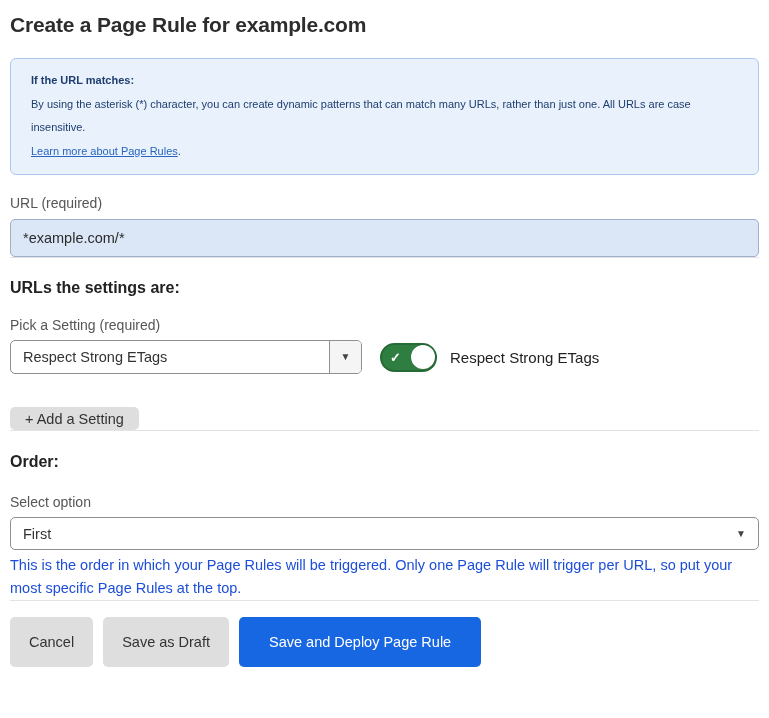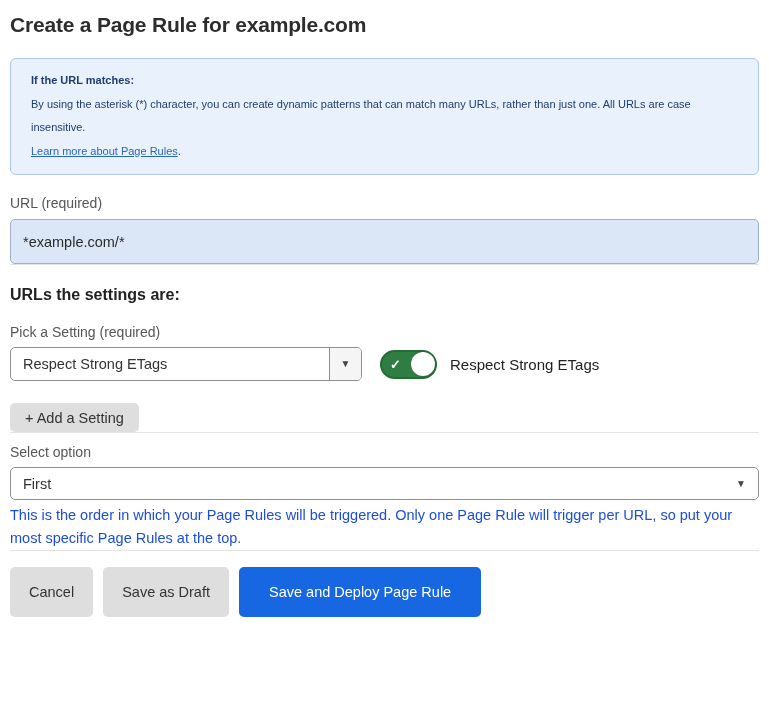--- a/index.html
+++ b/index.html
@@ -36,27 +36,27 @@
   .info-link { color: #2965bd; text-decoration: underline; cursor: pointer; }
   .info-suffix { color: #1e3c6e; }
 
   .field-label {
     font-size: 14px;
     color: #565656;
     line-height: 17px;
   }
   .lbl-url { margin-top: 20px; }
   .lbl-pick { margin-top: 20px; }
-  .lbl-order { margin-top: 11px; }
+  .lbl-order { margin-top: 23px; }
 
   .url-input {
     display: block;
     margin-top: 7px;
     width: 100%;
-    height: 45px;
+    height: 38px;
     background: #dbe7f7;
     border: 1px solid #9eafc9;
     border-radius: 5px;
     padding: 0 12px;
     font-size: 14.5px;
     color: #2b2b2b;
     font-family: "Liberation Sans", sans-serif;
     outline: none;
   }
 
@@ -154,22 +154,22 @@
     border-radius: 5px;
     font-size: 14.5px;
     font-family: "Liberation Sans", sans-serif;
     cursor: pointer;
     white-space: nowrap;
   }
   .btn.gray { background: #dedede; color: #333333; }
   .btn.primary { background: #1766e2; color: #ffffff; }
 
   .add-setting {
-    margin-top: 22px;
-    height: 29px;
+    margin-top: 33px;
+    height: 23px;
     padding: 0 15px;
     background: #e0e0e0;
   }
 
   .order-select {
     margin-top: 6px;
     width: 100%;
     height: 33px;
     padding-right: 12px;
   }
@@ -222,20 +222,21 @@
       <span class="toggle-check">✓</span>
       <span class="toggle-knob"></span>
     </div>
     <span class="toggle-label">Respect Strong ETags</span>
   </div>
 
   <button class="btn gray add-setting">+ Add a Setting</button>
 
   <hr class="divider d2">
 
+  <h2 class="section-heading order-h">Order:</h2>
 
   <div class="field-label lbl-order">Select option</div>
 
   <div class="select order-select">
     <span class="select-value">First</span>
     <span class="arrow-glyph">▼</span>
   </div>
 
   <p class="help-text">This is the order in which your Page Rules will be triggered. Only one Page Rule will trigger per URL, so put your most specific Page Rules at the top.</p>
 

